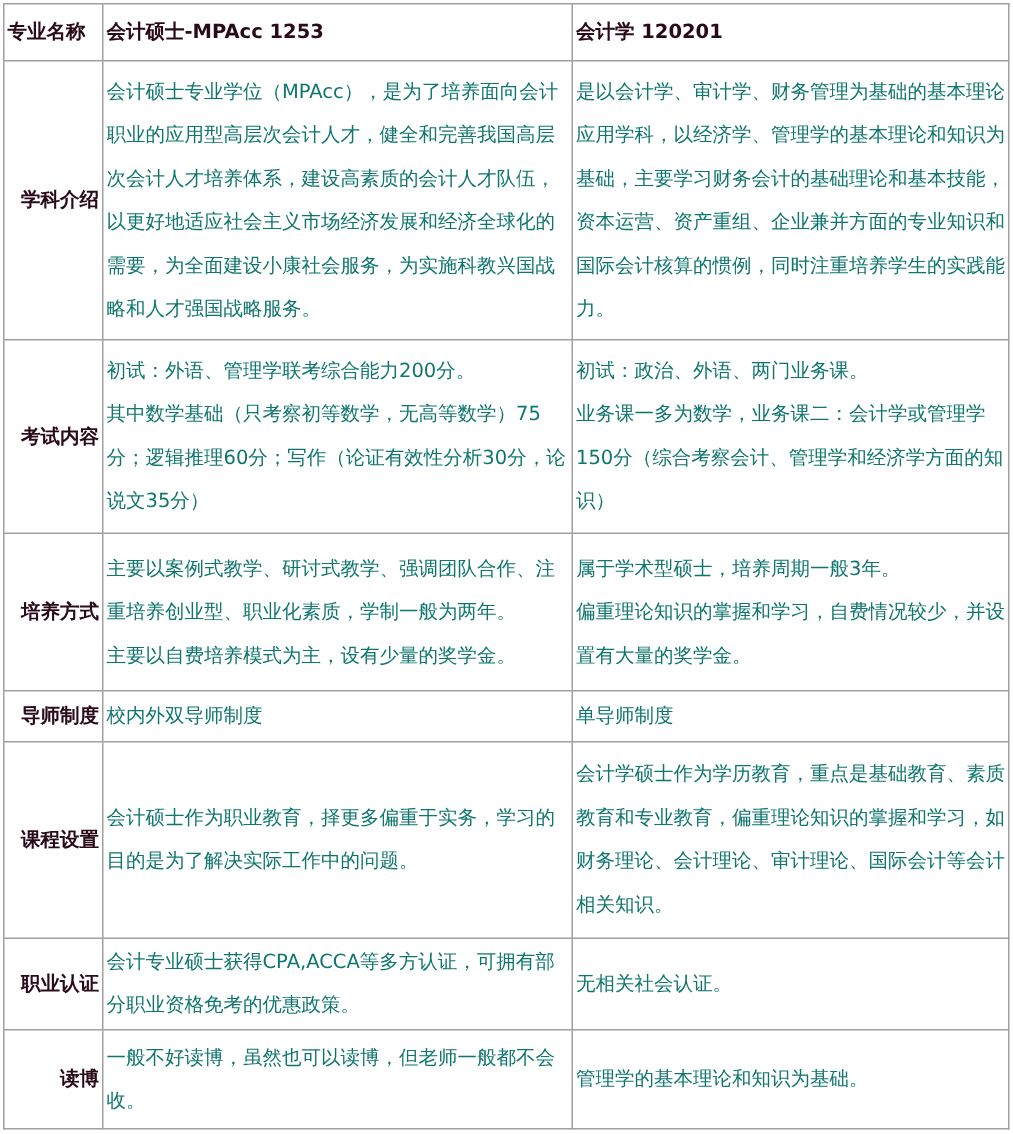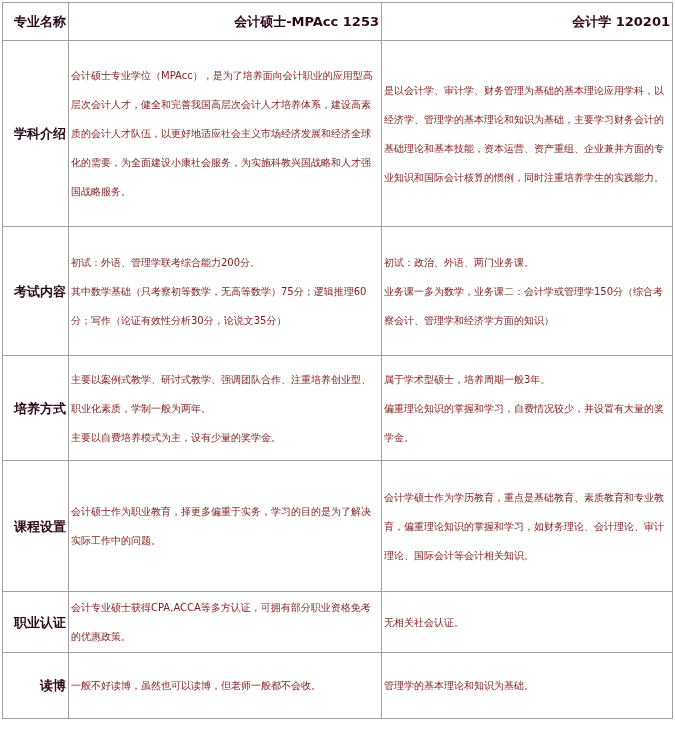--- a/index.html
+++ b/index.html
@@ -1,20 +1,20 @@
 <!DOCTYPE html>
 <html><head>
 <meta charset="utf-8">
 <style>
   html, body { margin:0; padding:0; background:#ffffff; }
   body { width:675px; height:756px; overflow:hidden; font-family:"DejaVu Sans", sans-serif; }
   table { position:absolute; left:2px; top:2px; border-collapse:collapse; table-layout:fixed; width:670px; }
-  td { border:1px solid #a0a0a0; padding:0 2px; vertical-align:middle; color:#7f1d1d; font-size:10px; line-height:29px; }
+  td { border:1px solid #a0a0a0; padding:0 2px; vertical-align:middle; color:#0f766e; font-size:13px; line-height:29px; }
   td.label { text-align:right; font-weight:bold; color:#2a0a1a; font-size:13px; }
-  td.head { text-align:right; font-weight:bold; color:#2a0a1a; font-size:13px; }
+  td.head { text-align:left; font-weight:bold; color:#2a0a1a; font-size:13px; }
   .p { margin:0; }
   .p + .p { }
 </style>
 </head>
 <body>
 
 <table>
   <colgroup>
     <col style="width:66px">
     <col style="width:313px">
@@ -50,20 +50,29 @@
     <td class="label">培养方式</td>
     <td>
       <p class="p">主要以案例式教学、研讨式教学、强调团队合作、注重培养创业型、职业化素质，学制一般为两年。</p>
       <p class="p">主要以自费培养模式为主，设有少量的奖学金。</p>
     </td>
     <td>
       <p class="p">属于学术型硕士，培养周期一般3年。</p>
       <p class="p">偏重理论知识的掌握和学习，自费情况较少，并设置有大量的奖学金。</p>
     </td>
   </tr>
+  <tr style="height:34px">
+    <td class="label">导师制度</td>
+    <td>
+          <p class="p">校内外双导师制度</p>
+        </td>
+    <td>
+          <p class="p">单导师制度</p>
+        </td>
+  </tr>
   <tr style="height:131px">
     <td class="label">课程设置</td>
     <td>
           <p class="p">会计硕士作为职业教育，择更多偏重于实务，学习的目的是为了解决实际工作中的问题。</p>
         </td>
     <td>
           <p class="p">会计学硕士作为学历教育，重点是基础教育、素质教育和专业教育，偏重理论知识的掌握和学习，如财务理论、会计理论、审计理论、国际会计等会计相关知识。</p>
         </td>
   </tr>
   <tr style="height:61px">

